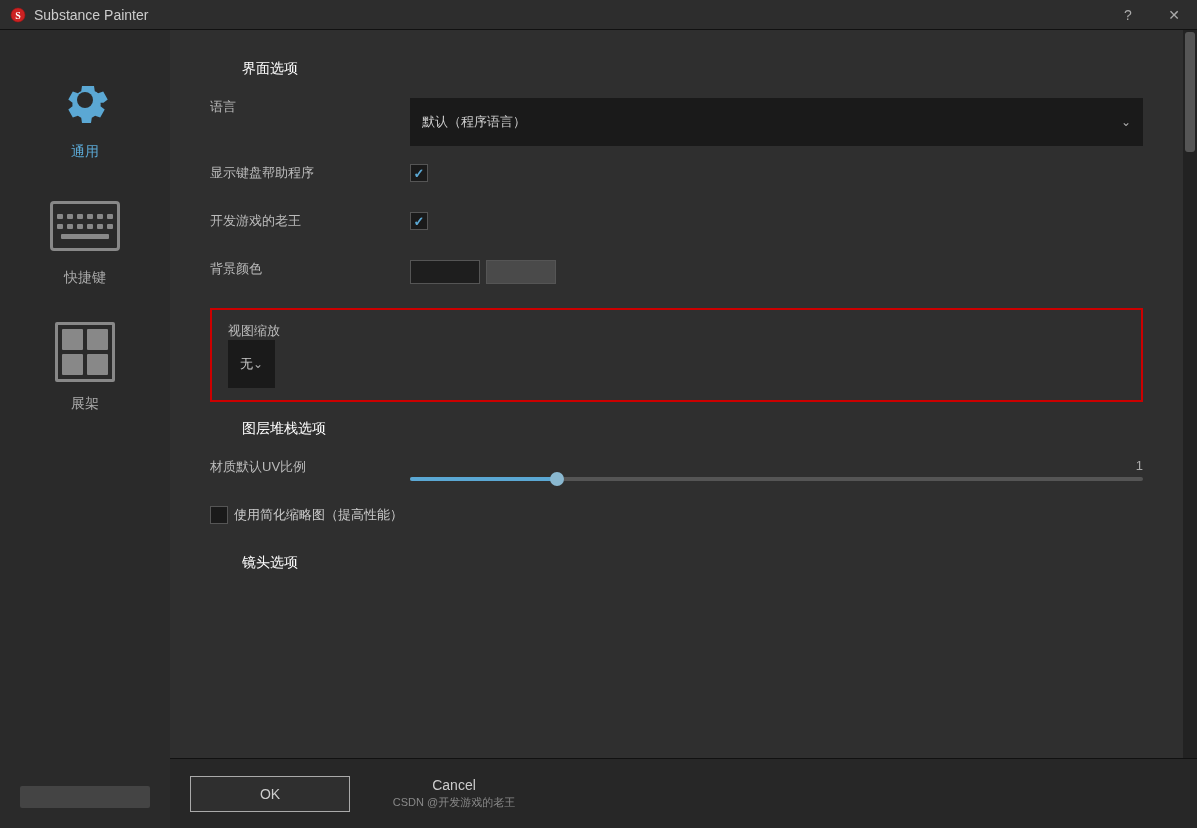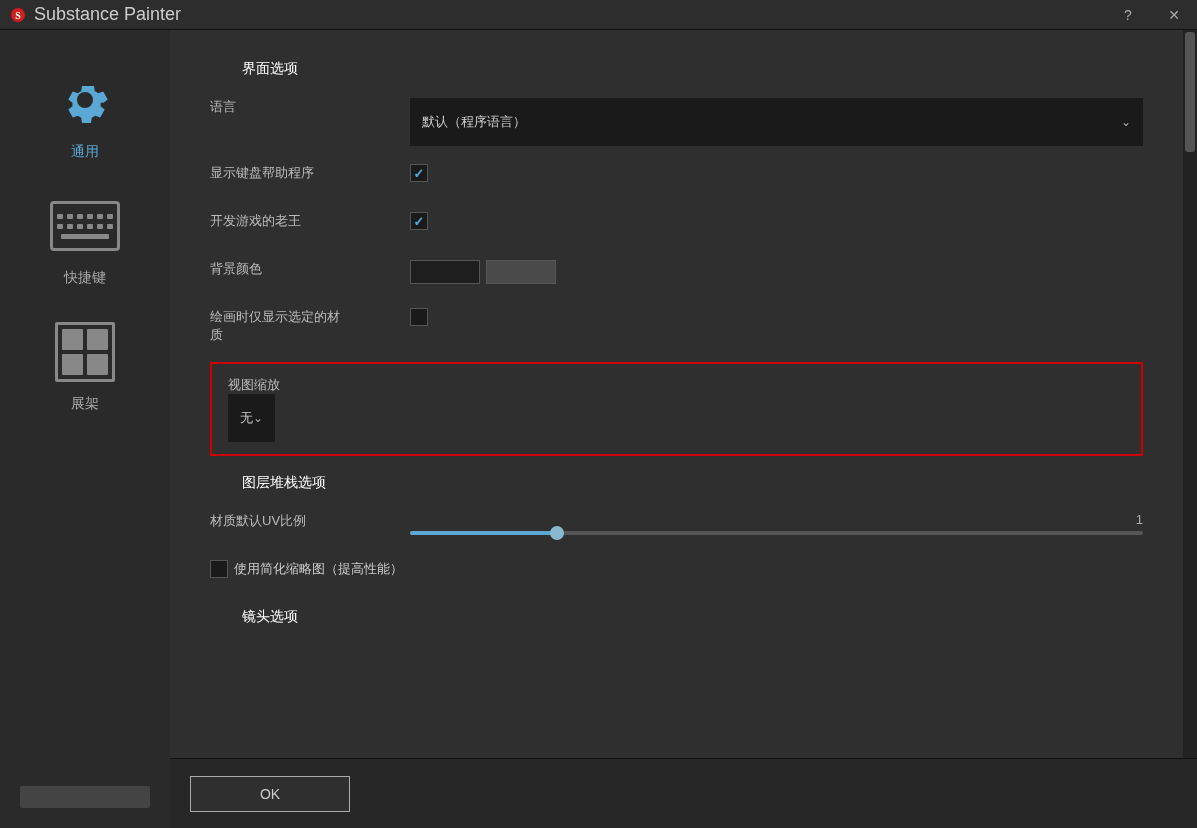--- a/index.html
+++ b/index.html
@@ -25,21 +25,21 @@
     }
     .title-bar-icon {
       width: 16px;
       height: 16px;
       margin-right: 8px;
       display: flex;
       align-items: center;
       justify-content: center;
     }
     .title-bar-text {
-      font-size: 18px;
+      font-size: 14px;
       color: #cccccc;
     }
     .title-bar-controls {
       position: absolute;
       right: 0;
       top: 0;
       height: 30px;
       display: flex;
       align-items: center;
     }
@@ -466,29 +466,20 @@
       <div class="setting-row">
         <div class="setting-label">背景颜色</div>
         <div class="setting-control">
           <div class="color-swatches">
             <div class="color-swatch dark"></div>
             <div class="color-swatch medium"></div>
           </div>
         </div>
       </div>
 
-      <div class="setting-row">
-        <div class="setting-label-multiline">
-          <span>绘画时仅显示选定的材</span><br>
-          <span>质</span>
-        </div>
-        <div class="setting-control">
-          <div class="checkbox-custom"></div>
-        </div>
-      </div>
 
       <div class="highlighted-section">
         <div class="setting-row" style="margin-bottom:0;flex-direction:column;">
           <div class="setting-label">视图缩放</div>
           <div class="setting-control">
             <div class="dropdown">
               <span>无</span>
               <span class="dropdown-arrow">⌄</span>
             </div>
           </div>
@@ -524,14 +515,18 @@
       <div style="height: 80px;"></div>
     </div>
 
     <div class="scrollbar-track">
       <div class="scrollbar-thumb"></div>
     </div>
   </div>
 
   <div class="bottom-bar">
     <button class="btn-ok">OK</button>
+    <div class="btn-cancel-area">
+      <span class="btn-cancel">Cancel</span>
+      <span class="btn-cancel-sub">CSDN @开发游戏的老王</span>
+    </div>
   </div>
 </div>
 
 </body></html>

